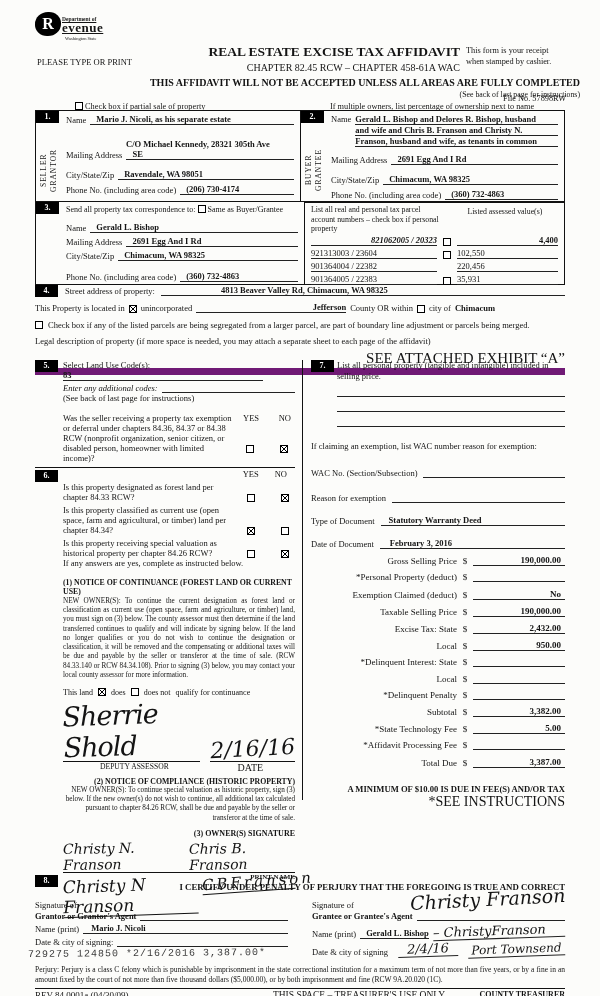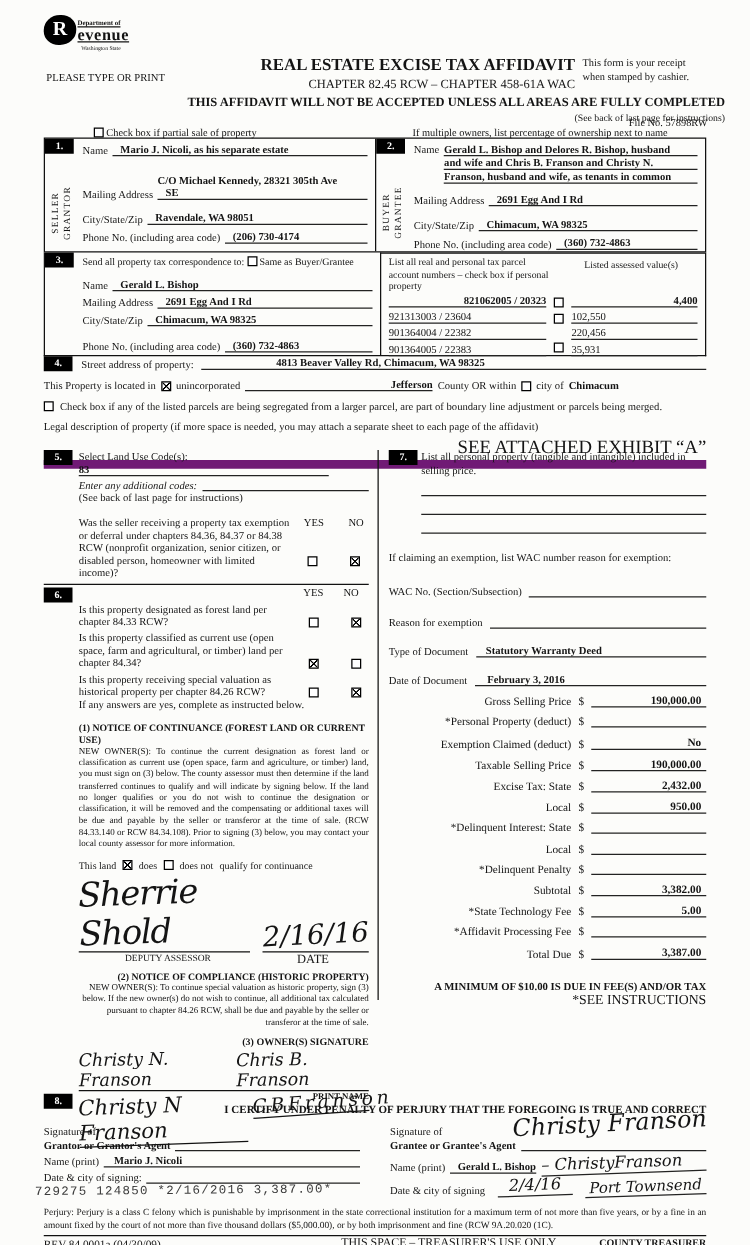--- a/index.html
+++ b/index.html
@@ -168,35 +168,35 @@
       <span class="fldval">(360) 732-4863</span>
     </div>
   </div>
 
   <div style="flex:1; border:1px solid #111; border-right:none; border-bottom:none; margin-top:0; padding:2px 6px 2px 6px; display:flex; flex-direction:column;">
     <div style="display:flex; gap:8px;">
       <div style="flex:1.25; font-size:7.8px; line-height:1.25;">List all real and personal tax parcel account numbers – check box if personal property</div>
       <div style="flex:1; font-size:7.8px; text-align:center; padding-top:2px;">Listed assessed value(s)</div>
     </div>
     <div style="display:flex; gap:6px; align-items:flex-end; margin-top:1px;">
-      <div class="uline b ctr" style="flex:1.25;">821062005 / 20323</div>
+      <div class="uline b ctr" style="flex:1.25;font-style:italic;">821062005 / 20323</div>
       <span class="cb"></span>
       <div class="uline b ctr" style="flex:1;">4,400</div>
     </div>
     <div style="display:flex; gap:6px; align-items:flex-end; margin-top:2px;">
       <div class="uline" style="flex:1.25;">921313003 / 23604</div>
       <span class="cb"></span>
       <div class="uline" style="flex:1;">102,550</div>
     </div>
     <div style="display:flex; gap:6px; align-items:flex-end; margin-top:2px;">
       <div class="uline" style="flex:1.25;">901364004 / 22382</div>
       <span style="width:8px; flex:none;"></span>
       <div class="uline" style="flex:1;">220,456</div>
     </div>
-    <div style="display:flex; gap:6px; align-items:flex-start; margin-top:2px;">
+    <div style="display:flex; gap:6px; align-items:flex-end; margin-top:2px;">
       <div class="uline" style="flex:1.25;">901364005 / 22383</div>
       <span class="cb"></span>
       <div class="uline" style="flex:1;">35,931</div>
     </div>
   </div>
 </div>
 
 <div class="abs" style="left:35px; top:285px; width:530px; height:72px; position:relative;">
   <span class="tab" style="left:0; top:0;">4.</span>
   <div style="display:flex; gap:6px; align-items:center; padding-left:30px;">
@@ -411,21 +411,21 @@
           <span class="tv"></span>
         </div>
       <div class="trow">
           <span class="tl">Total Due</span>
           <span class="td">$</span>
           <span class="tv">3,387.00</span>
         </div>
     </div>
 
     <div class="b ctr" style="margin-top:16px; font-size:8.6px;">A MINIMUM OF $10.00 IS DUE IN FEE(S) AND/OR TAX</div>
-    <div class="ctr" style="font-size:11px;">*SEE INSTRUCTIONS</div>
+    <div class="ctr" style="font-size:14px;">*SEE INSTRUCTIONS</div>
   </div>
 </div>
 
 <div class="abs" style="left:35px; top:800px; width:530px; position:relative;">
   <span class="tab" style="left:0; top:3px;">8.</span>
   <div class="b ctr" style="font-size:8.8px; padding-top:10px;">I CERTIFY UNDER PENALTY OF PERJURY THAT THE FOREGOING IS TRUE AND CORRECT</div>
 
   <div style="display:flex; gap:24px; margin-top:8px;">
 
     <div style="flex:1;">

